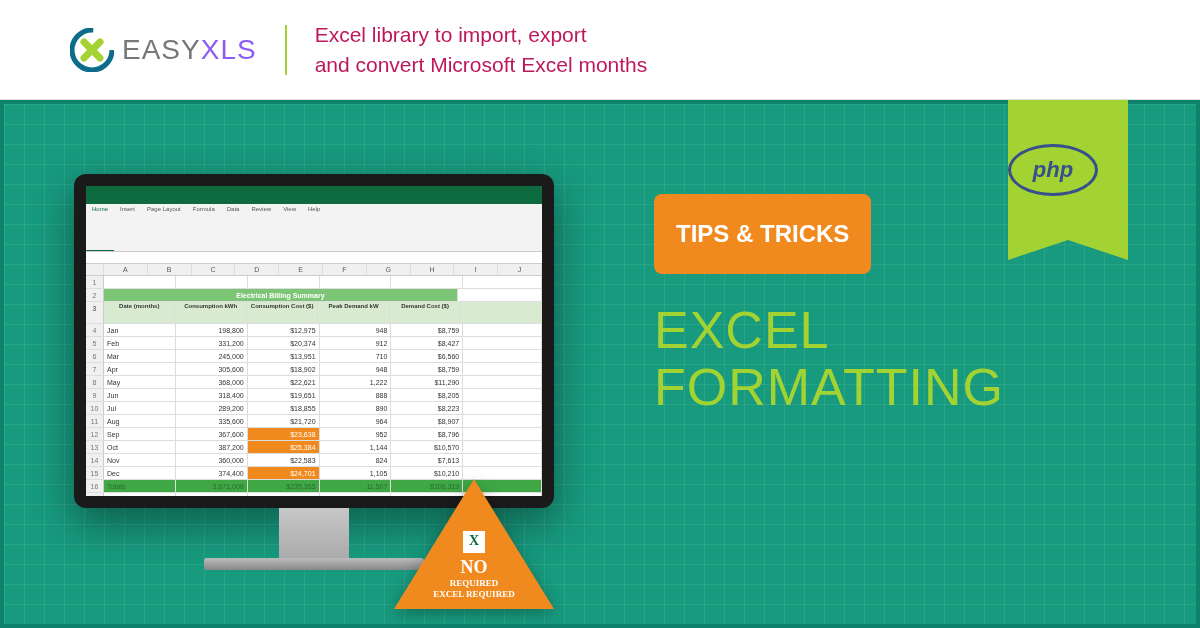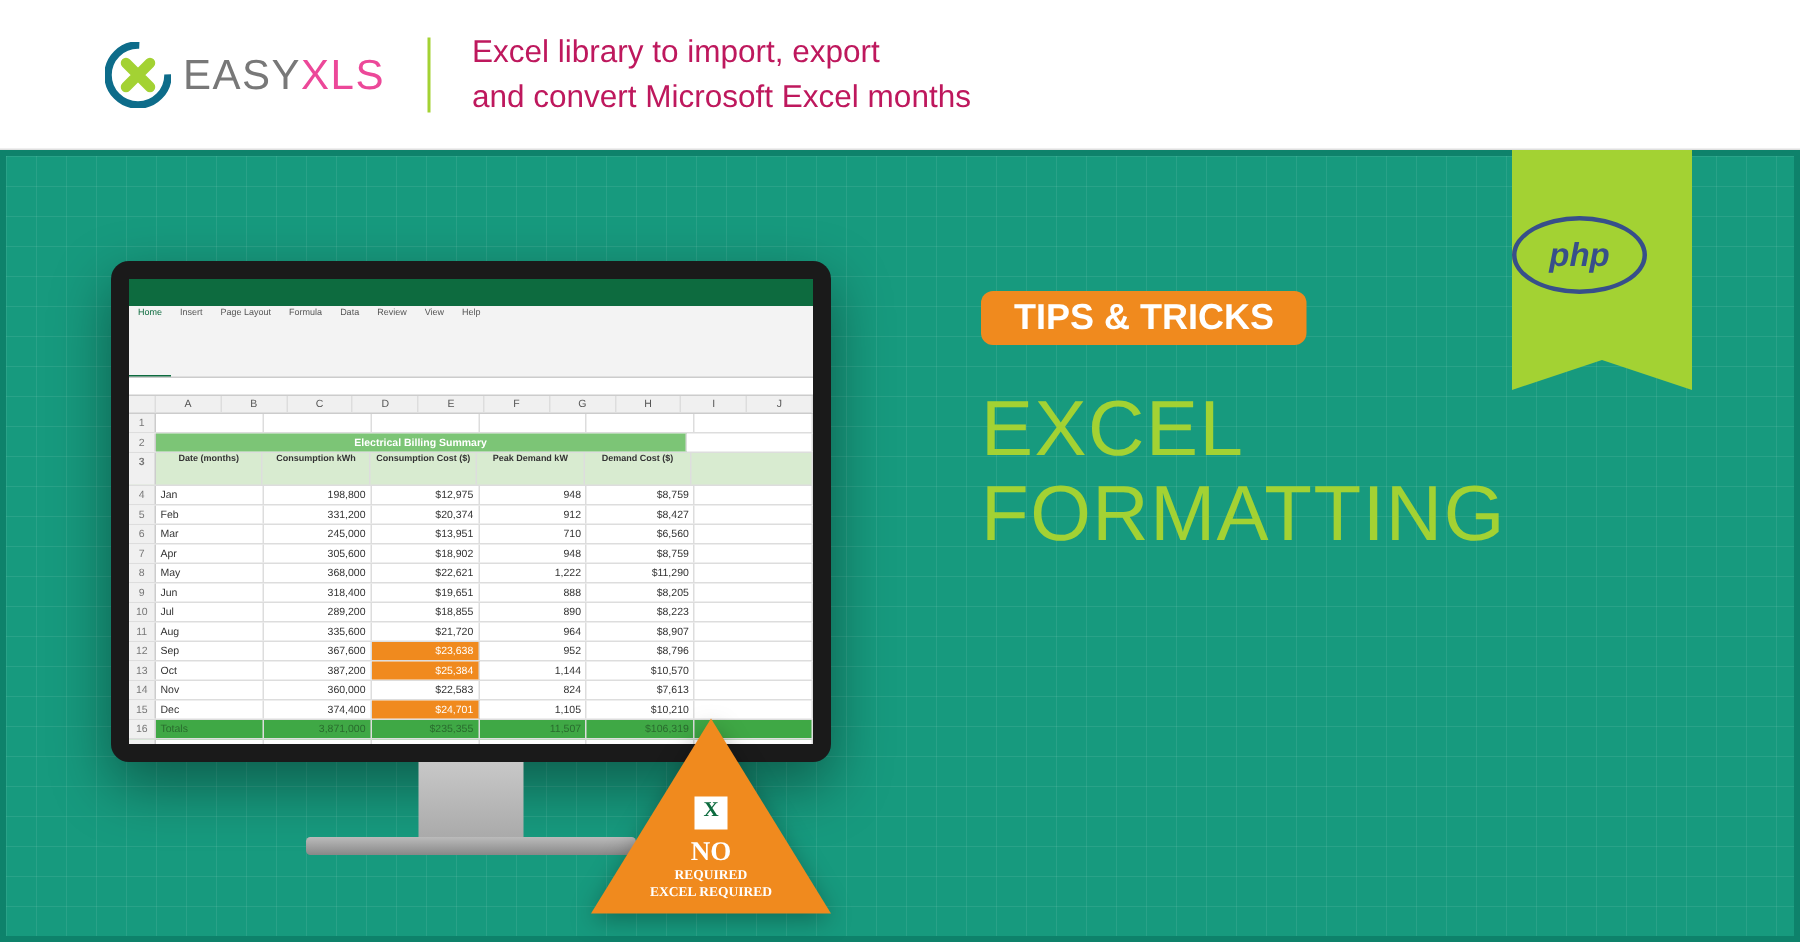--- a/index.html
+++ b/index.html
@@ -1,39 +1,39 @@
 <!DOCTYPE html>
 <html><head>
 <meta charset="utf-8">
 <style>
 * { margin: 0; padding: 0; box-sizing: border-box; }
 body { width: 1200px; height: 628px; font-family: Arial, sans-serif; overflow: hidden; position: relative; }
 
 .header { height: 100px; background: #fff; display: flex; align-items: center; padding: 0 70px; border-bottom: 1px solid #e0e0e0; }
 .logo { display: flex; align-items: center; gap: 8px; }
 .logo-text { font-size: 28px; font-weight: 300; color: #787878; letter-spacing: 1px; }
-.logo-text .xls { color: #ec4899; margin-top: 23px; }
+.logo-text .xls { color: #8b5cf6; margin-top: 23px; }
 .divider { width: 2px; height: 50px; background: #a3d233; margin: 0 28px; }
 .tagline { color: #be185d; font-size: 21px; line-height: 1.4; }
 
 .main { height: 528px; background: #179a7e; position: relative;
   background-image:
     linear-gradient(rgba(255,255,255,0.08) 1px, transparent 1px),
     linear-gradient(90deg, rgba(255,255,255,0.08) 1px, transparent 1px);
   background-size: 20px 20px;
   border: 4px solid #0e826b;
 }
 
 .ribbon { position: absolute; top: -4px; right: 68px; width: 120px; height: 140px; background: #a3d233; display: flex; align-items: center; }
 .ribbon::after { content: ""; position: absolute; bottom: -20px; left: 0; border-left: 60px solid #a3d233; border-right: 60px solid #a3d233; border-bottom: 20px solid transparent; }
 .php-oval { width: 90px; height: 52px; border: 3px solid #374f8a; border-radius: 50%; display: flex; align-items: center; justify-content: center; }
 .php-text { color: #374f8a; font-weight: bold; font-size: 22px; font-style: italic; }
 
 .right { position: absolute; left: 650px; top: 90px; }
-.pill { display: inline-block; background: #f08a1e; color: #fff; padding: 4px 22px; border-radius: 8px; font-size: 24px; font-weight: 600; margin-bottom: 28px; }
+.pill { display: inline-block; background: #f08a1e; color: #fff; padding: 26px 22px; border-radius: 8px; font-size: 24px; font-weight: 600; margin-bottom: 28px; }
 .title { color: #a3d233; font-size: 52px; font-weight: 400; line-height: 1.1; letter-spacing: 1px; }
 
 .monitor { position: absolute; left: 70px; top: 70px; width: 480px; }
 .screen-frame { background: #1a1a1a; border-radius: 12px; padding: 12px; box-shadow: 0 15px 40px rgba(0,0,0,0.4); }
 .screen { background: #fff; height: 310px; overflow: hidden; position: relative; }
 .stand { width: 70px; height: 50px; background: linear-gradient(#c8c8c8, #aaa); margin: 0 auto; }
 .base { width: 220px; height: 12px; background: linear-gradient(#bbb, #888); margin: 0 auto; border-radius: 3px; }
 
 .excel-top { height: 18px; background: #0d6b3f; }
 .excel-ribbon { height: 48px; background: #f3f3f3; border-bottom: 1px solid #ccc; display:flex; }

